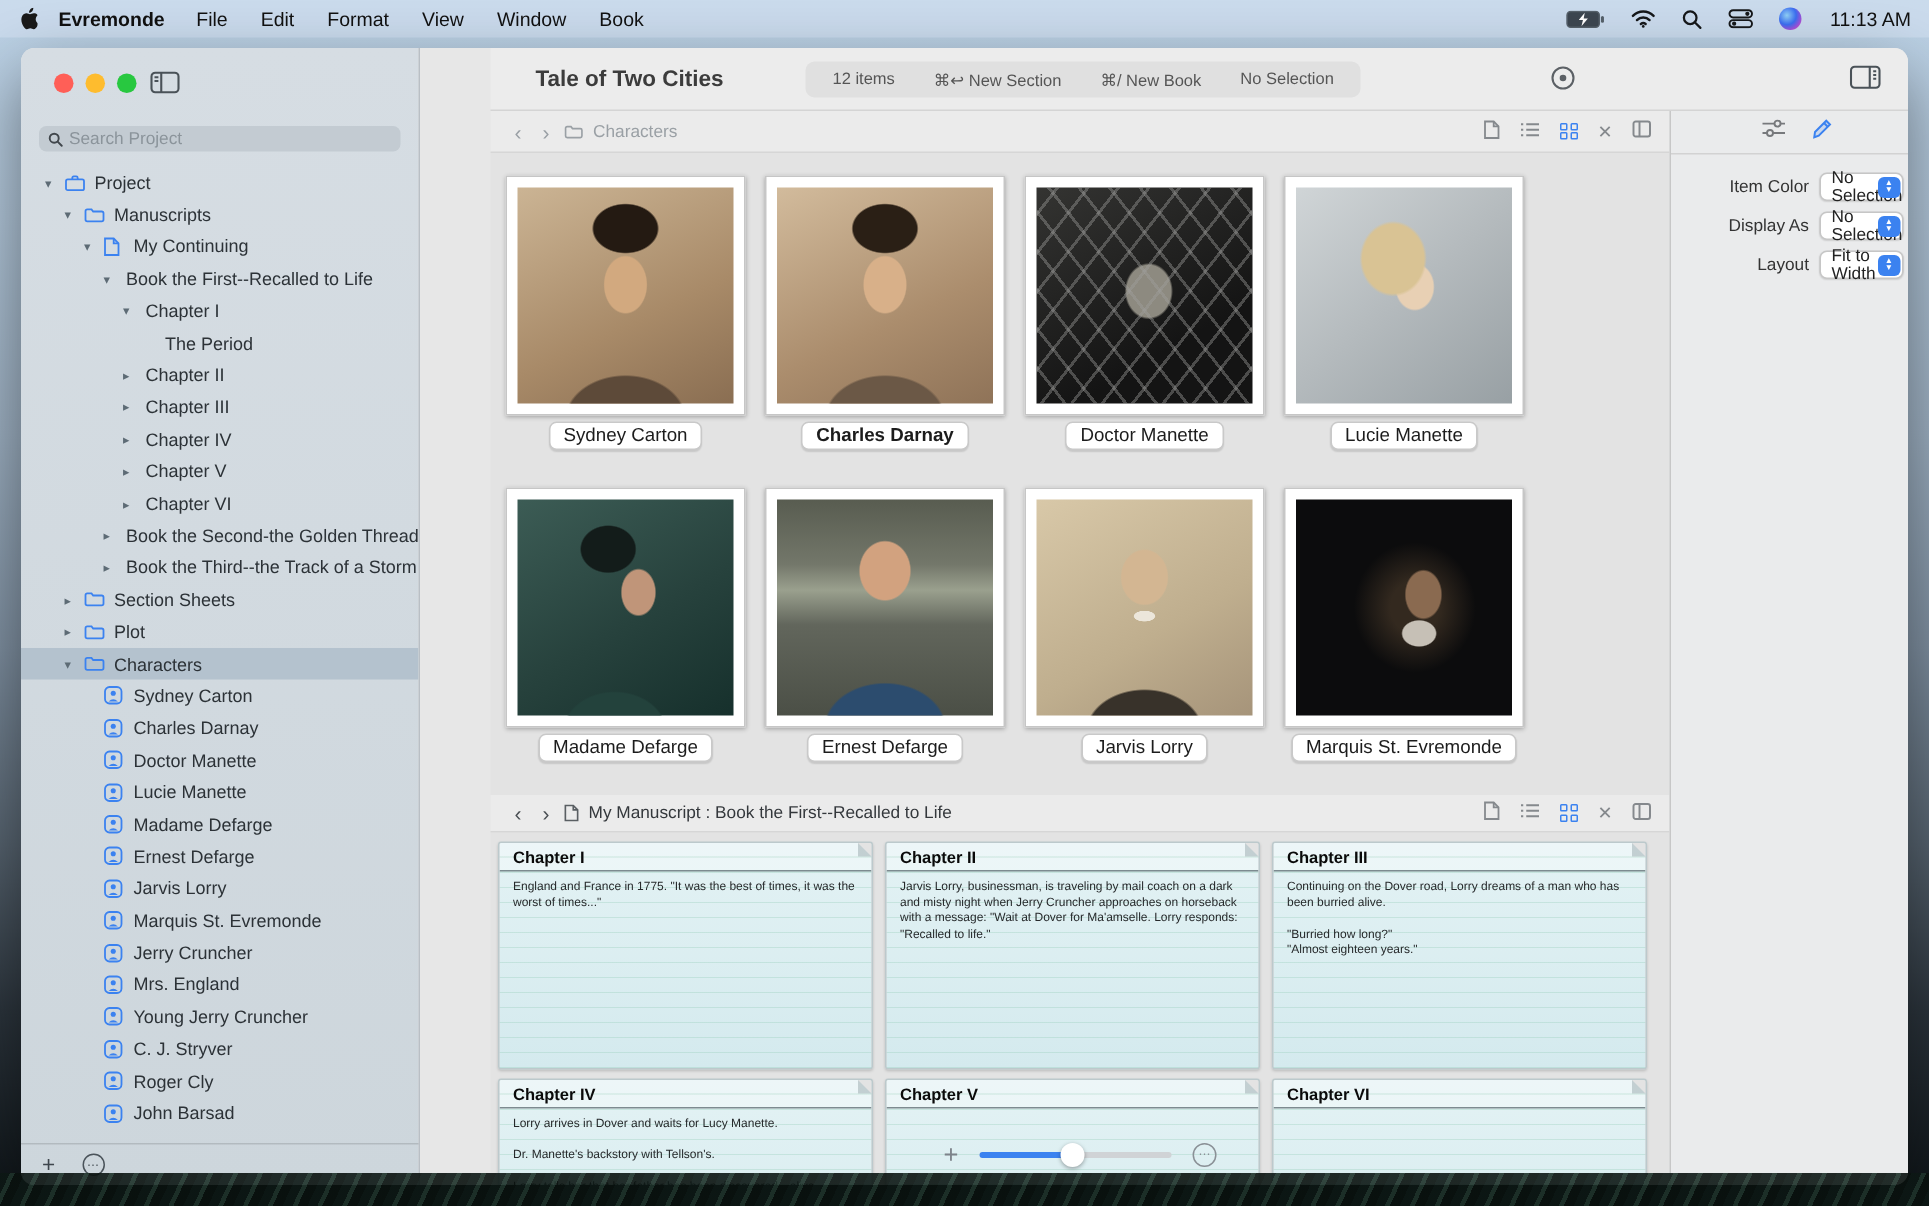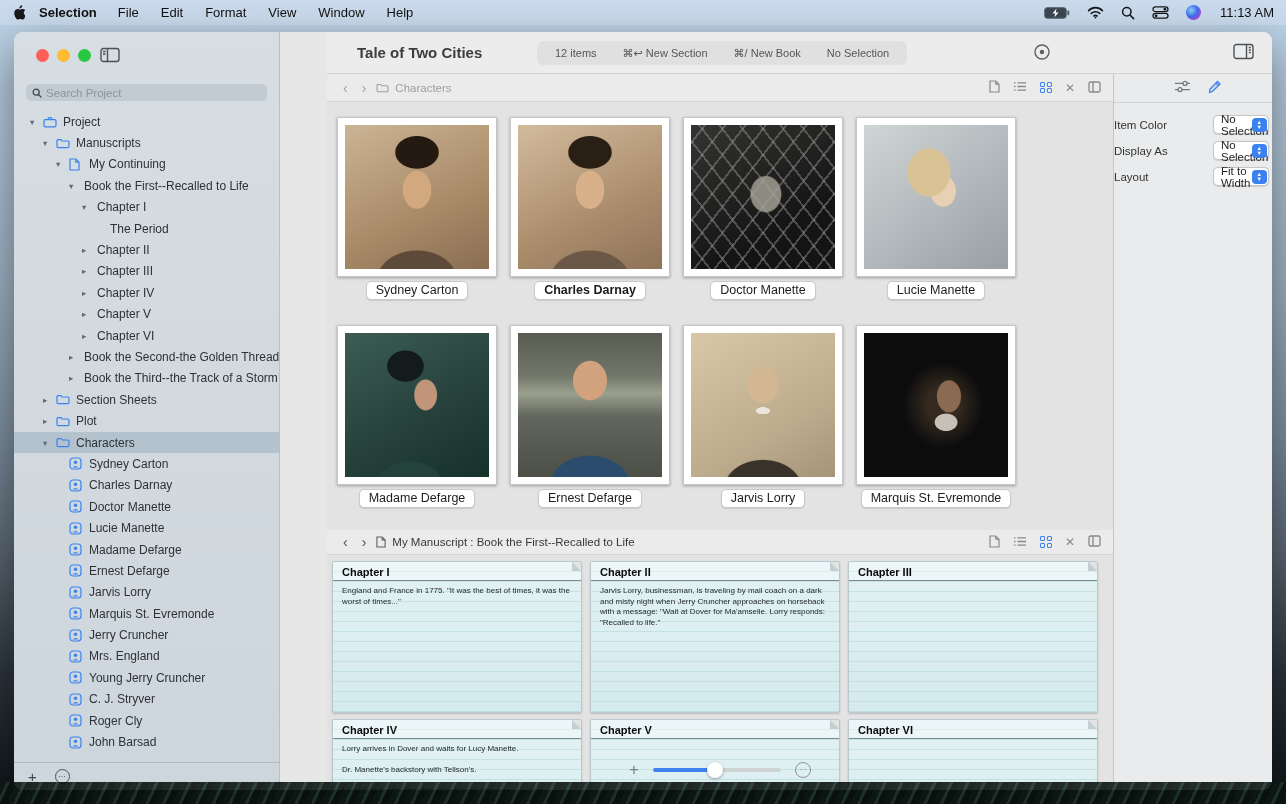--- a/index.html
+++ b/index.html
@@ -130,44 +130,44 @@
   .zoom-knob { position:absolute; left:54px; top:-6px; width:16px; height:16px; border-radius:50%;
     background:#fff; box-shadow:0 1px 3px rgba(0,0,0,.35); }
   .zoom-more { width:16px; height:16px; border:1.3px solid #8a9096; border-radius:50%;
     color:#8a9096; font-size:8px; display:flex; align-items:center; justify-content:center; }
 
   
   .insp-tabs { height:29px; border-bottom:1px solid #d2d2d2; display:flex; align-items:center;
     justify-content:center; gap:16px; }
   .insp-rows { padding:12px 14px 0 0; display:flex; flex-direction:column; gap:7px; }
   .insp-row { display:flex; align-items:center; gap:7px; }
-  .insp-label { width:92px; text-align:left; font-size:11.5px; color:#333; flex:none; }
+  .insp-label { width:92px; text-align:right; font-size:11.5px; color:#333; flex:none; }
   .popup { flex:1; height:19px; background:#fff; border:1px solid #c6c6c6; border-radius:5px;
     display:flex; align-items:center; font-size:11.5px; color:#222; padding-left:7px;
     position:relative; box-shadow:0 .5px 1px rgba(0,0,0,.12); }
   .stepper { position:absolute; right:1.5px; top:1.5px; width:15px; height:14px;
     background:#3b82f0; border-radius:4px; color:#fff; display:flex; flex-direction:column;
     align-items:center; justify-content:center; font-size:5.5px; line-height:.9; }
 </style>
 </head>
 <body>
 
 <div class="menubar">
   <span class="mb-icon">
     <svg width="13" height="15" viewBox="0 0 13 15">
         <path fill="#1a1a1a" d="M8.1 1.3c.5-.6 1.4-1.1 2.1-1.1.1.9-.2 1.7-.7 2.3-.5.6-1.3 1.1-2.1 1-.1-.8.3-1.6.7-2.2zM10.6 3.9c-1.1 0-2 .6-2.6.6-.6 0-1.4-.6-2.3-.6-1.2 0-2.3.7-2.9 1.8-1.2 2.1-.3 5.3.9 7 .6.9 1.3 1.9 2.2 1.8.9 0 1.2-.6 2.3-.6 1.1 0 1.4.6 2.3.6 1 0 1.6-.9 2.2-1.8.7-1 1-2 1-2.1-.1 0-1.9-.7-1.9-2.8 0-1.7 1.4-2.5 1.5-2.6-.8-1.2-2.1-1.3-2.7-1.3z"></path>
       </svg>
   </span>
-  <span class="app-name">Selection</span>
+  <span class="app-name">Evremonde</span>
   <span class="menu-item">File</span>
   <span class="menu-item">Edit</span>
   <span class="menu-item">Format</span>
   <span class="menu-item">View</span>
   <span class="menu-item">Window</span>
-  <span class="menu-item">Help</span>
+  <span class="menu-item">Book</span>
   <span class="spacer"></span>
   <span class="status">
     <span class="mb-icon">
       <svg width="26" height="12" viewBox="0 0 26 12">
           <rect x="0.7" y="0.7" width="21.5" height="10.5" rx="2.5" fill="#3c4650" stroke="#55606a"></rect>
           <path d="M12.5 1.5 L8.5 6.4 H11.3 L10.3 10.5 L14.6 5.4 H11.8 Z" fill="#fff"></path>
           <rect x="23.3" y="3.6" width="2" height="4.6" rx="1" fill="#55606a"></rect>
         </svg>
     </span>
     <span class="mb-icon">
@@ -630,20 +630,24 @@
             <div class="index-card">
               <div class="ic-title">Chapter I</div>
               <div class="ic-body">England and France in 1775. "It was the best of times, it was the worst of times..."</div>
             </div>
             <div class="index-card">
               <div class="ic-title">Chapter II</div>
               <div class="ic-body">Jarvis Lorry, businessman, is traveling by mail coach on a dark and misty night when Jerry Cruncher approaches on horseback with a message: "Wait at Dover for Ma'amselle. Lorry responds: "Recalled to life."</div>
             </div>
             <div class="index-card">
               <div class="ic-title">Chapter III</div>
+              <div class="ic-body">Continuing on the Dover road, Lorry dreams of a man who has been burried alive.
+
+"Burried how long?"
+"Almost eighteen years."</div>
             </div>
             <div class="index-card">
               <div class="ic-title">Chapter IV</div>
               <div class="ic-body">Lorry arrives in Dover and waits for Lucy Manette.
 
 Dr. Manette's backstory with Tellson's.
 
 Lorry tells her that her father has been discovered—alive.</div>
             </div>
             <div class="index-card">

